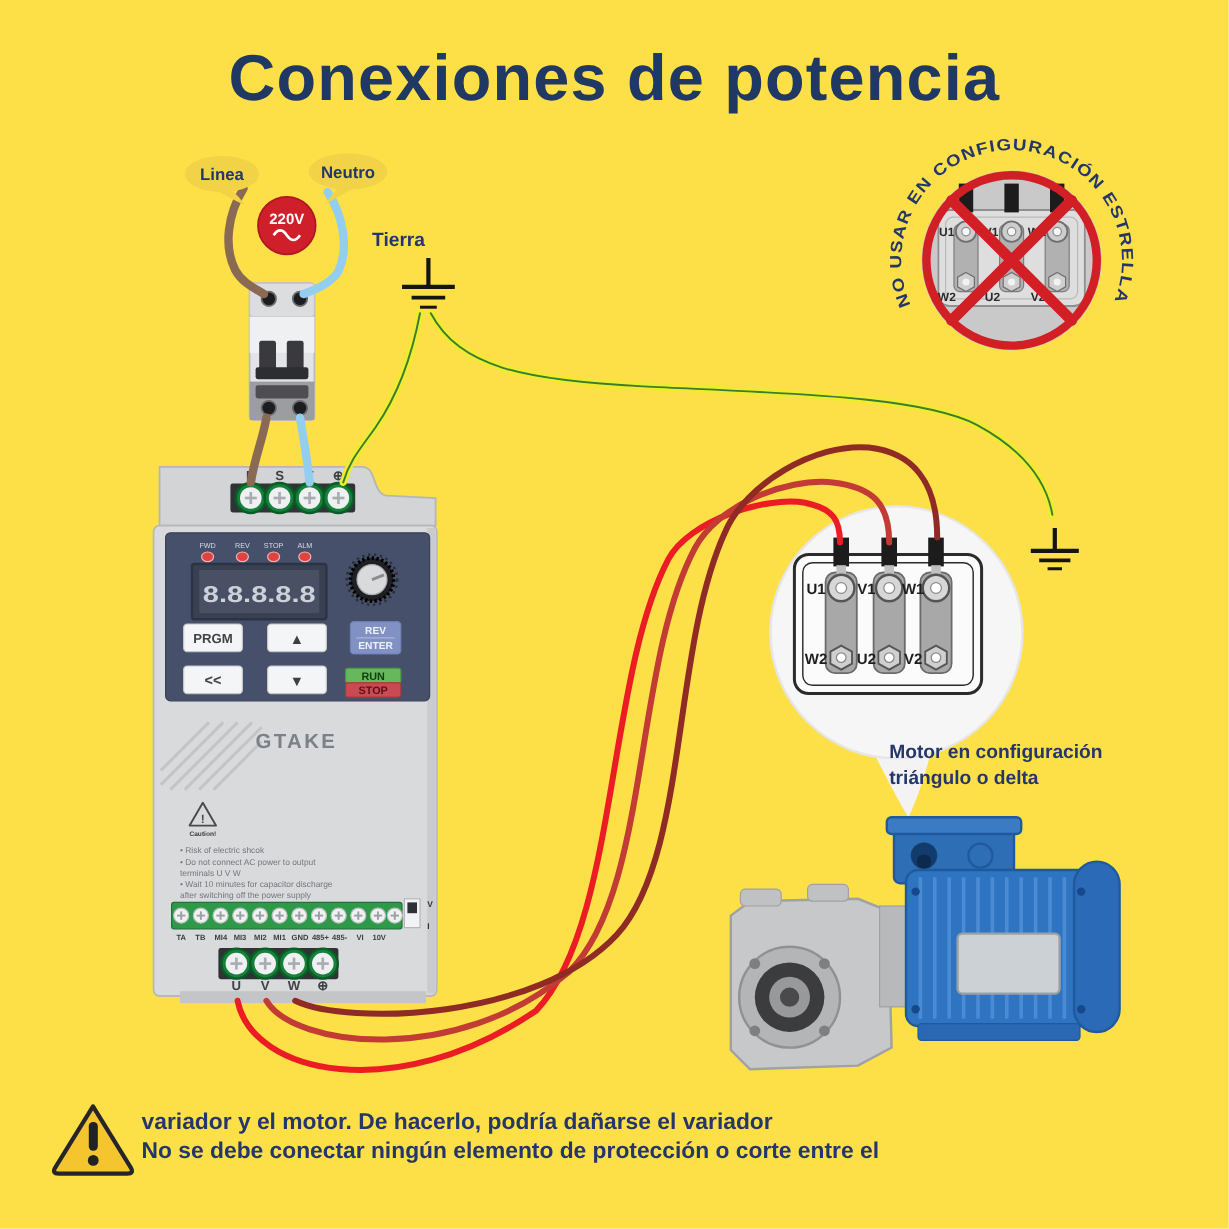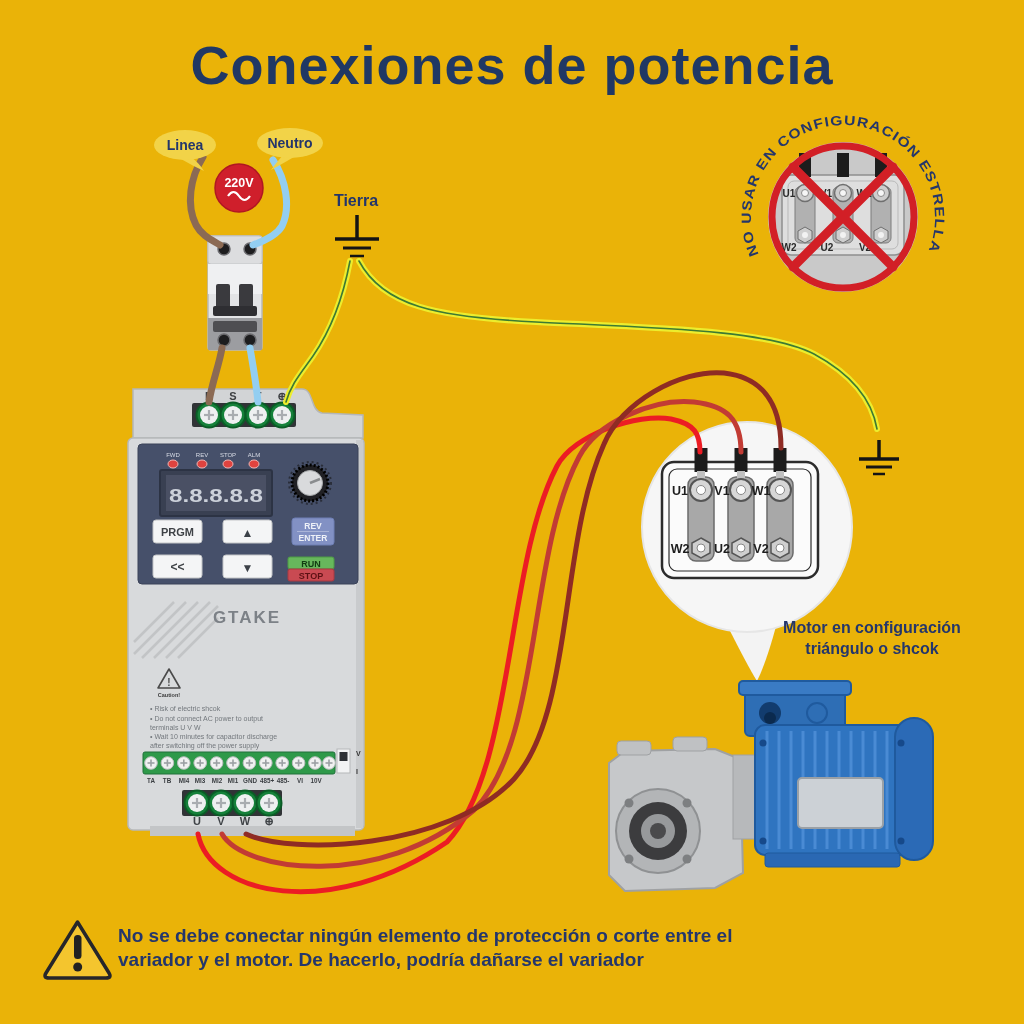--- a/index.html
+++ b/index.html
@@ -1,23 +1,23 @@
 <!DOCTYPE html>
 <html><head>
 <meta charset="utf-8">
 <style>
   html,body{margin:0;padding:0;background:#ffffff;}
-  #stage{position:relative;width:1024px;height:1024px;background:#eab308;overflow:hidden;
+  #stage{position:relative;width:1024px;height:1024px;background:#fde047;overflow:hidden;
          font-family:"Liberation Sans",sans-serif;}
   .abs{position:absolute;}
   #title{left:0;top:34px;width:1024px;text-align:center;font-size:54px;font-weight:bold;
          color:#203864;letter-spacing:1px;z-index:4;}
-  #tierra-label{left:310px;top:192px;width:92px;text-align:center;font-size:16px;font-weight:bold;
+  #tierra-label{left:310px;top:192px;width:92px;font-size:16px;font-weight:bold;
                 color:#24366b;z-index:4;}
-  #delta-caption{left:741px;top:618px;width:262px;text-align:center;font-size:16px;font-weight:bold;
+  #delta-caption{left:741px;top:618px;width:262px;text-align:left;font-size:16px;font-weight:bold;
                  color:#24366b;line-height:1.3;z-index:4;}
   #footer-text{left:118px;top:924px;width:648px;font-size:19px;font-weight:bold;color:#24366b;
                line-height:1.25;z-index:8;}
   svg{display:block;}
   text{font-family:"Liberation Sans",sans-serif;}
 </style>
 </head>
 <body>
 
 <div id="stage">
@@ -105,21 +105,21 @@
         <text x="131" y="80">W1</text>
         <text x="50" y="138">W2</text>
         <text x="92" y="138">U2</text>
         <text x="131" y="138">V2</text>
       </g>
     </svg>
   </div>
 
   <div id="delta-caption" class="abs">
     <div>Motor en configuración</div>
-    <div>triángulo o shcok</div>
+    <div>triángulo o delta</div>
   </div>
 
   <div class="abs" style="left:595px;top:663px;width:340px;height:245px;z-index:3;">
     <svg width="340" height="245" viewBox="0 0 340 245">
 
       <g>
         <path d="M 14 100 L 30 88 L 120 86 L 145 96 L 148 210 L 120 225 L 30 228 L 14 212 Z" fill="#c6c8ca" stroke="#9fa1a3" stroke-width="2"></path>
         <rect x="22" y="78" width="34" height="14" rx="4" fill="#bfc1c3" stroke="#9fa1a3"></rect>
         <rect x="78" y="74" width="34" height="14" rx="4" fill="#bfc1c3" stroke="#9fa1a3"></rect>
         <rect x="138" y="92" width="26" height="84" fill="#b7b9bb" stroke="#9fa1a3"></rect>
@@ -473,17 +473,17 @@
   </svg>
 
   <div class="abs" style="left:40px;top:916px;width:80px;height:70px;z-index:8;">
     <svg width="80" height="70" viewBox="0 0 80 70">
       <path d="M 37.5 6 L 69 57 Q 72 62 66 62 L 9 62 Q 3 62 6 57 Z" fill="#f4c52e" stroke="#26262a" stroke-width="3.5" stroke-linejoin="round"></path>
       <rect x="34" y="19" width="7.5" height="24" rx="3.5" fill="#222222"></rect>
       <circle cx="37.7" cy="51" r="4.5" fill="#222222"></circle>
     </svg>
   </div>
   <div id="footer-text" class="abs">
+    <div>variador y el motor. De hacerlo, podría dañarse el variador</div>
     <div>No se debe conectar ningún elemento de protección o corte entre el</div>
-    <div>variador y el motor. De hacerlo, podría dañarse el variador</div>
   </div>
 
 </div>
 
 </body></html>

